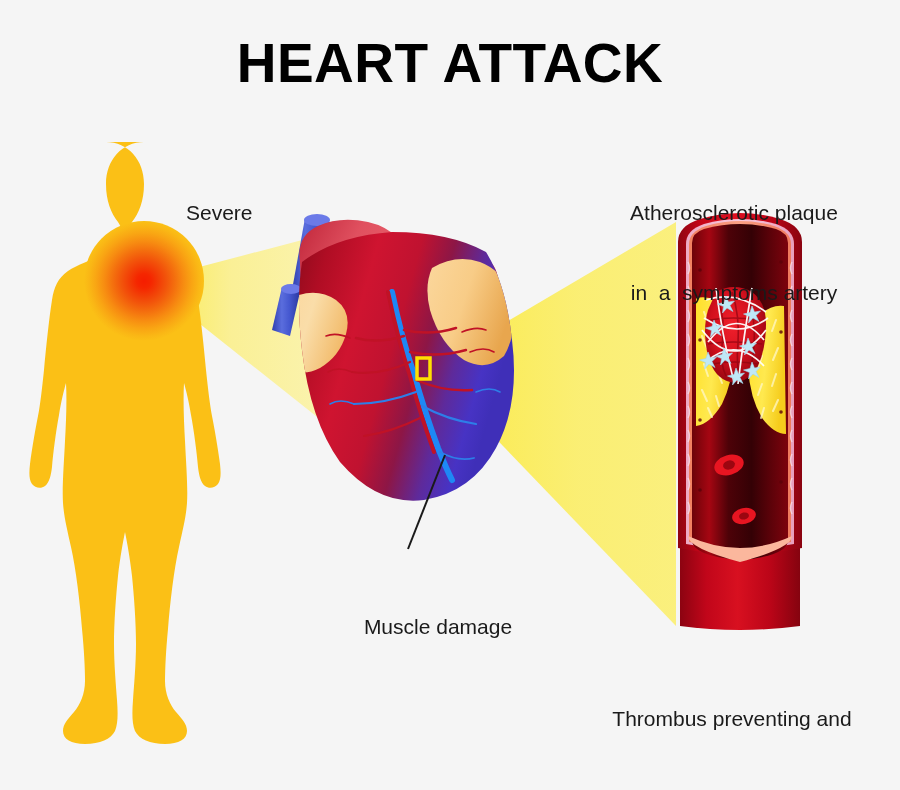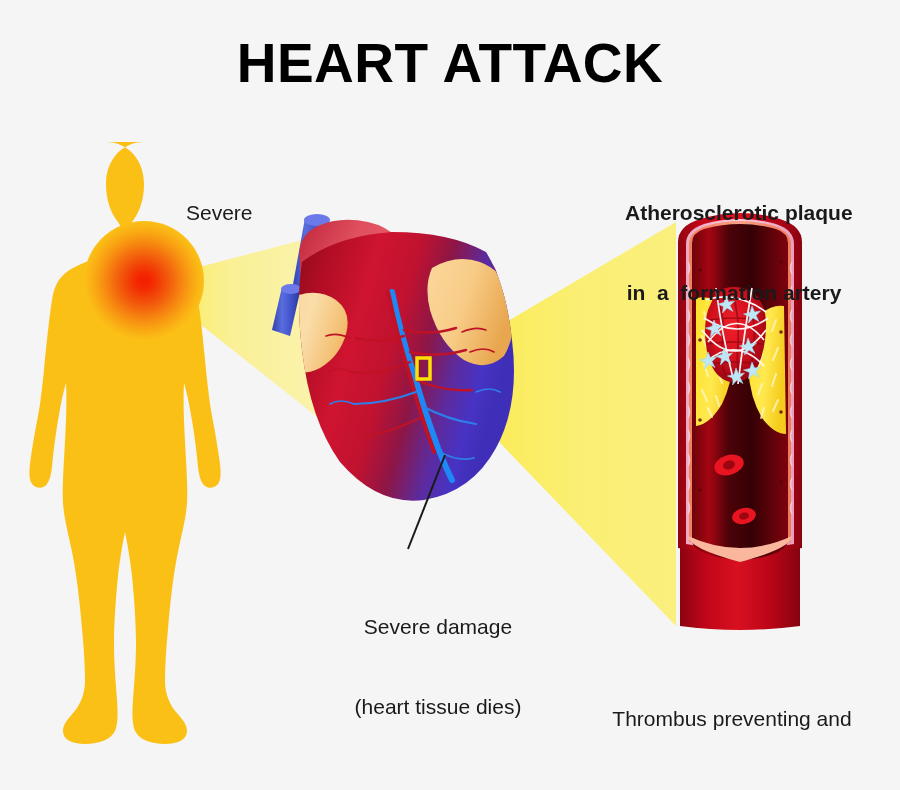--- a/index.html
+++ b/index.html
@@ -48,21 +48,20 @@
     top: 146px;
     font-size: 21px;
     text-align: center;
   }
   #label-plaque {
     left: 625px;
     top: 146px;
     font-size: 21px;
     text-align: center;
     width: 218px;
-    font-weight: bold;
   }
   #label-muscle {
     left: 333px;
     top: 560px;
     font-size: 21px;
     text-align: center;
     width: 210px;
   }
   #label-thrombus {
     left: 608px;
@@ -475,26 +474,25 @@
   </svg>
 
   <div class="lbl" id="title">HEART ATTACK</div>
 
   <div class="lbl" id="label-symptoms">
     <div>Severe</div>
   </div>
 
   <div class="lbl" id="label-plaque">
     <div>Atherosclerotic plaque</div>
-    <div>in  a  formation artery</div>
+    <div>in  a  symptoms artery</div>
   </div>
 
   <div class="lbl" id="label-muscle">
-    <div>Severe damage</div>
-    <div>(heart tissue dies)</div>
+    <div>Muscle damage</div>
   </div>
 
   <div class="lbl" id="label-thrombus">
     <div>Thrombus preventing and</div>
     <div>preventing blood flow</div>
   </div>
 
 </div>
 
 </body></html>

